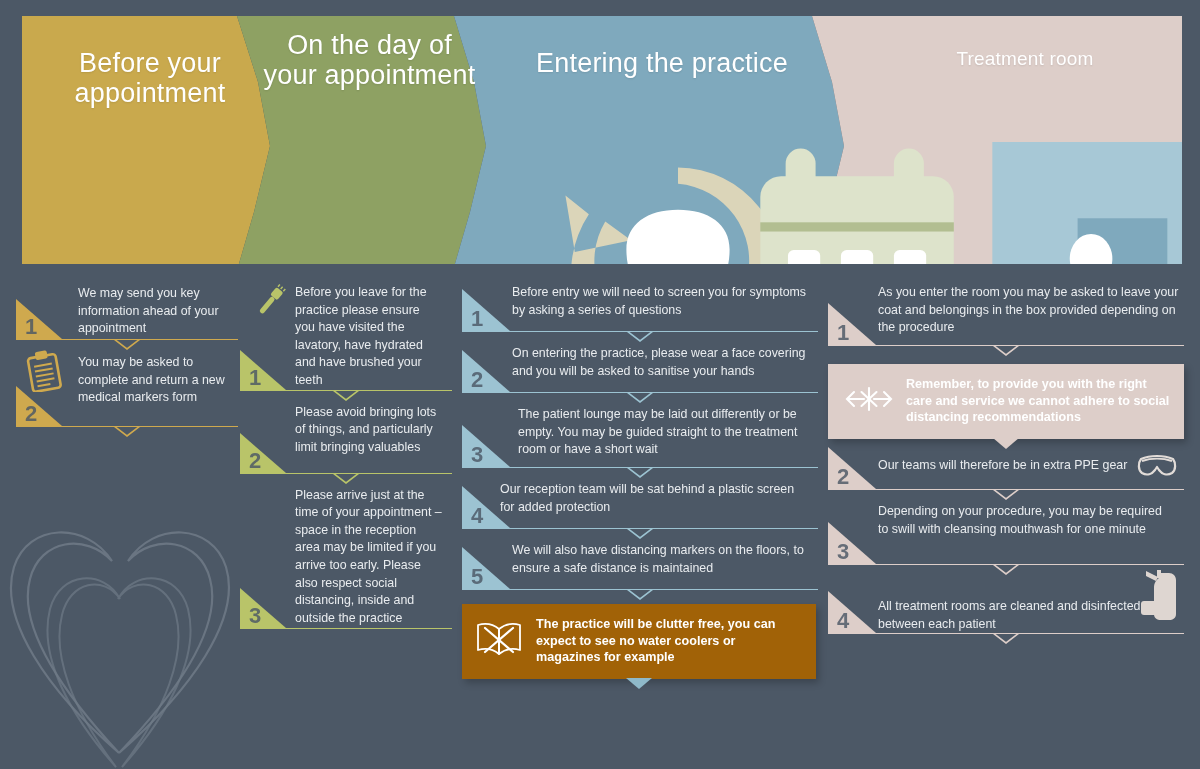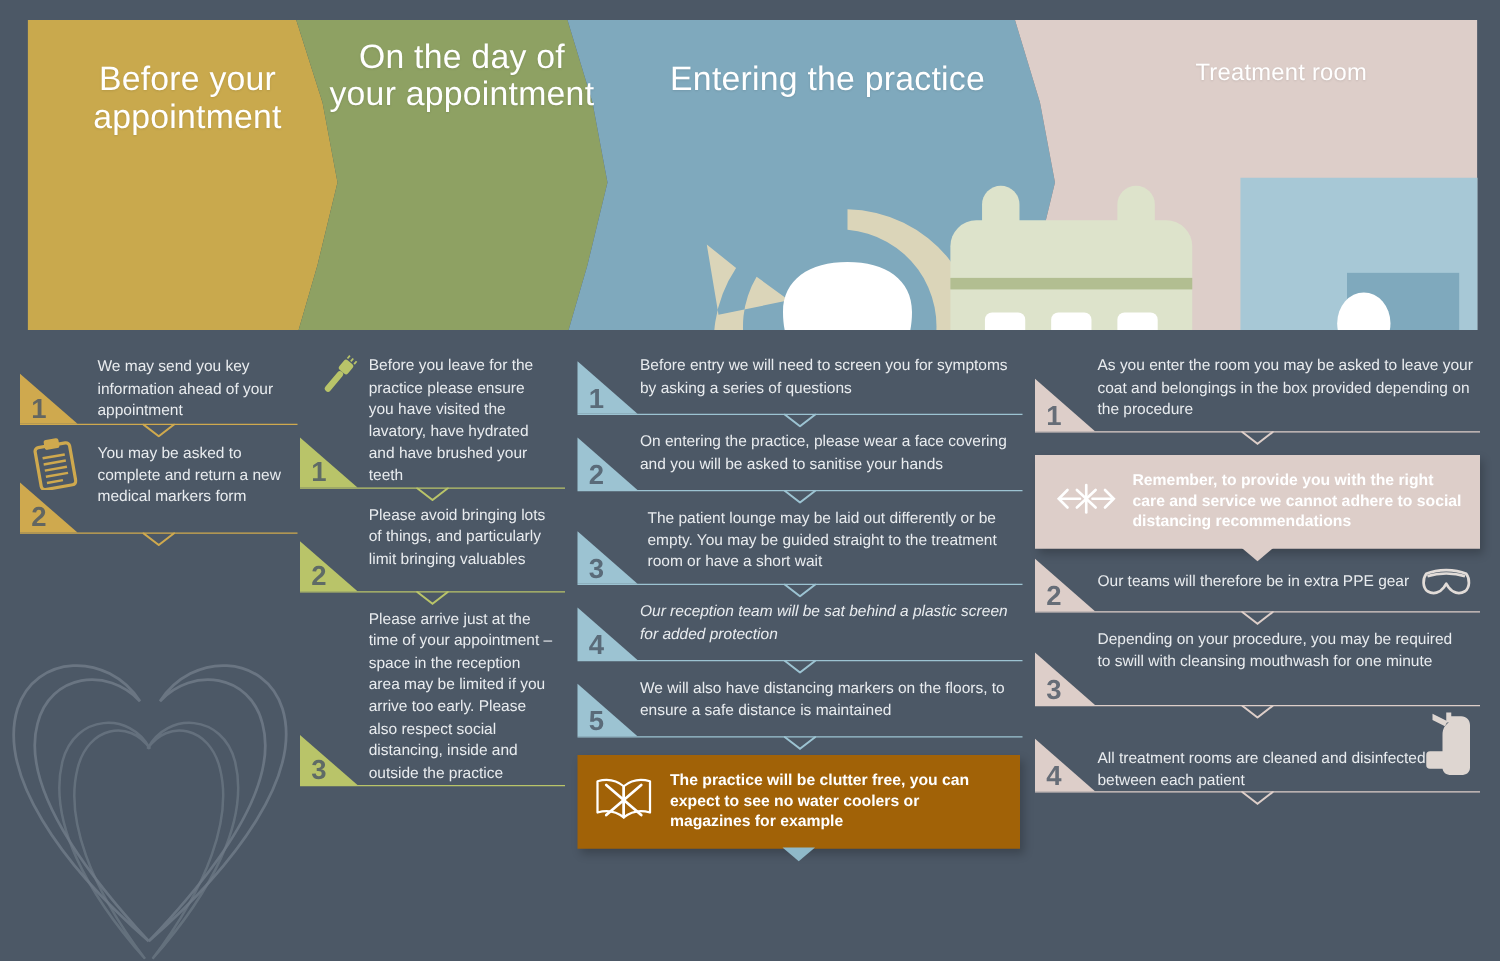--- a/index.html
+++ b/index.html
@@ -386,21 +386,21 @@
           <svg class="chev" viewBox="0 0 26 11">
             <path d="M0 0 L13 10 L26 0" fill="none" stroke="#9cc3d2" stroke-width="1.6"></path>
           </svg>
         </div>
       </div>
 
       <div class="step" style="margin-top:12px;">
         <div class="step-body" style="min-height:48px;">
           <div class="corner" style="border-width:0 48px 42px 0;"></div>
           <div class="num">4</div>
-          <div class="txt" style="margin-left:50px; width:300px; padding-top:1px;font-style:italic;">Our reception team will be sat behind a plastic screen for added protection</div>
+          <div class="txt" style="margin-left:38px; width:300px; padding-top:1px;">Our reception team will be sat behind a plastic screen for added protection</div>
         </div>
         <div class="rule">
           <svg class="chev" viewBox="0 0 26 11">
             <path d="M0 0 L13 10 L26 0" fill="none" stroke="#9cc3d2" stroke-width="1.6"></path>
           </svg>
         </div>
       </div>
 
       <div class="step" style="margin-top:12px;">
         <div class="step-body" style="min-height:48px;">

